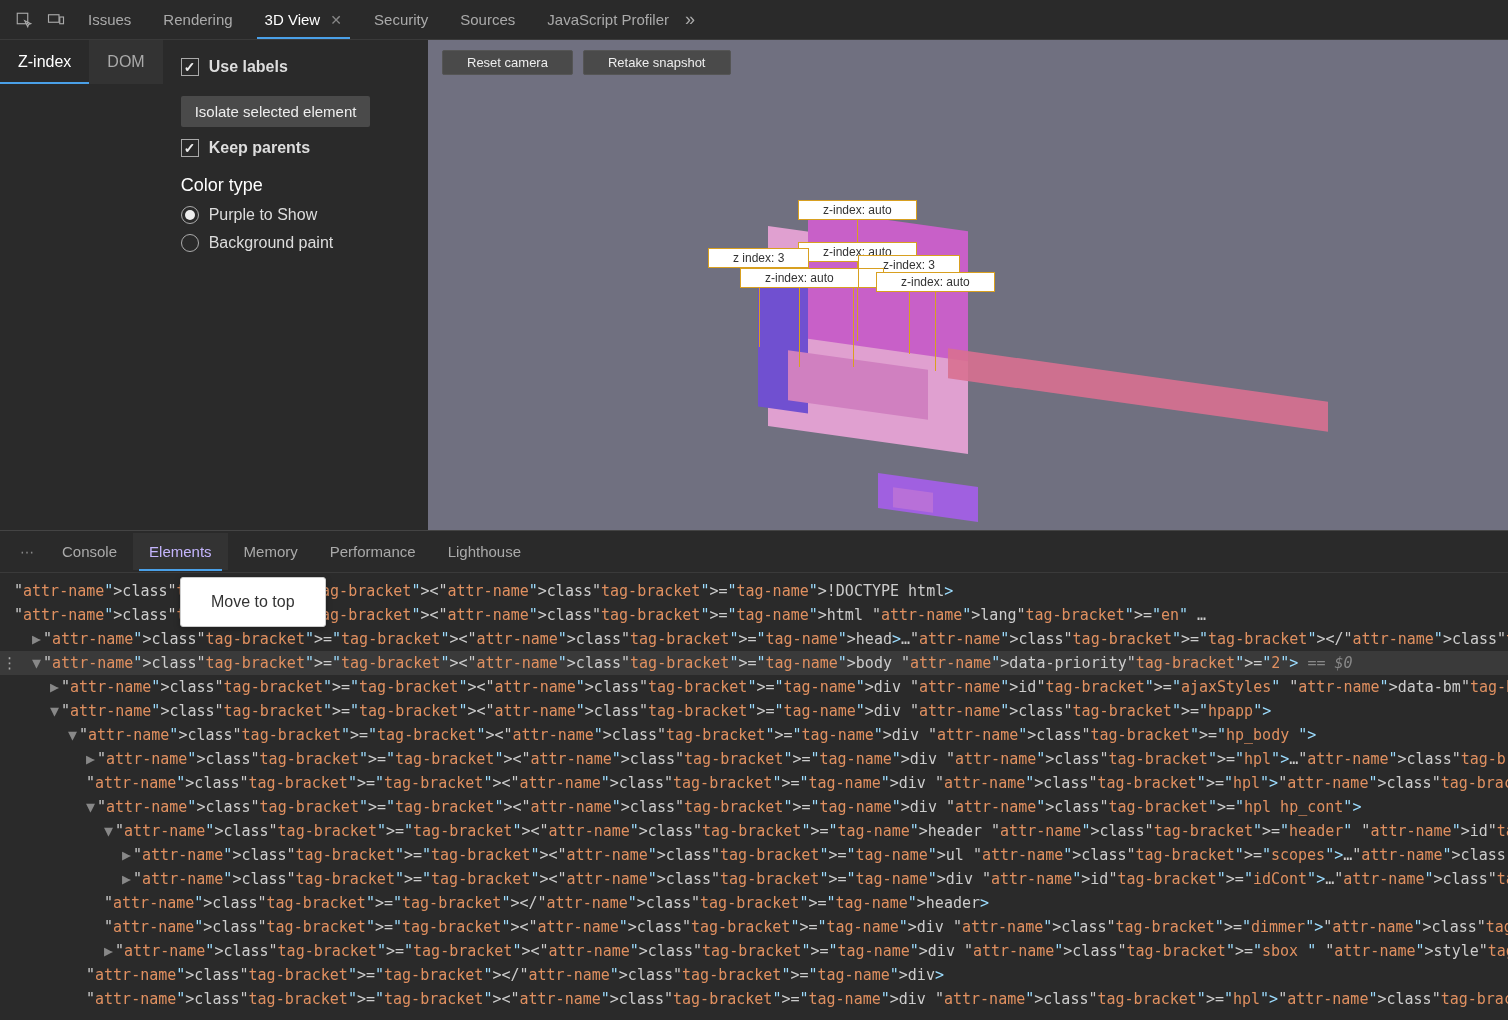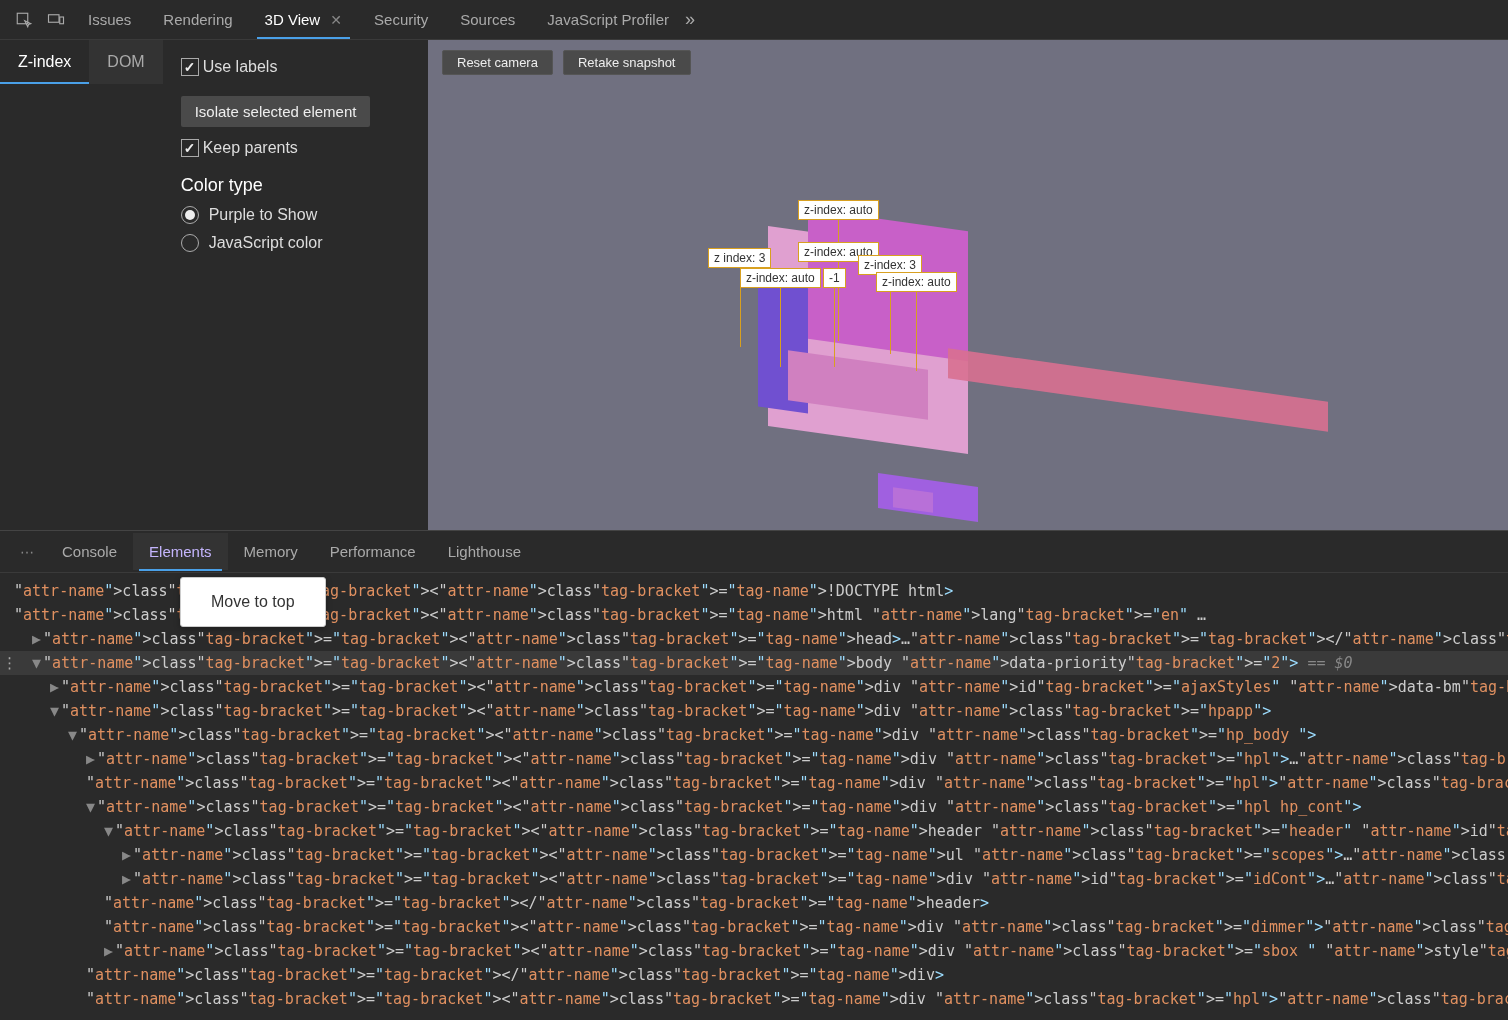--- a/index.html
+++ b/index.html
@@ -132,22 +132,23 @@
   color: #eee;
   border: none;
   padding: 7px 14px;
   font-size: 15px;
   border-radius: 2px;
   cursor: pointer;
 }
 .check-row {
   display: flex;
   align-items: center;
-  gap: 4px;
+  gap: 10px;
   margin-bottom: 14px;
+  font-weight: bold;
 }
 .checkbox {
   width: 18px; height: 18px;
   border: 1.5px solid #aaa;
   display: flex;
   align-items: center;
   justify-content: center;
   cursor: pointer;
 }
 .checkbox.checked::after {
@@ -193,37 +194,37 @@
   position: absolute;
   top: 10px;
   left: 14px;
   display: flex;
   gap: 10px;
 }
 .viz-btn {
   background: #4a4a4a;
   color: #eee;
   border: 1px solid #555;
-  padding: 4px 14px;
+  padding: 4px 24px;
   font-size: 13px;
   border-radius: 2px;
   cursor: pointer;
 }
 .viz-3d {
   position: absolute;
   top: 140px;
   left: 180px;
   width: 450px;
   height: 340px;
 }
 .zlabel {
   position: absolute;
   background: #fff;
   border: 1px solid #d8a020;
-  padding: 2px 5px;
+  padding: 2px 24px;
   font-size: 12px;
   color: #333;
   white-space: nowrap;
   text-align: right;
 }
 .zlabel::after {
   content: '';
   position: absolute;
   width: 1px;
   height: 80px;
@@ -378,21 +379,21 @@
           <div class="checkbox checked"></div>
           <span>Keep parents</span>
         </div>
         <div class="section-header">Color type</div>
         <div class="radio-row">
           <div class="radio selected"></div>
           <span>Purple to Show</span>
         </div>
         <div class="radio-row">
           <div class="radio"></div>
-          <span>JavaScript color</span>
+          <span>Background paint</span>
         </div>
       </div>
     </div>
 
     <div class="viz-panel">
       <div class="viz-toolbar">
         <button class="viz-btn">Reset camera</button>
         <button class="viz-btn">Retake snapshot</button>
       </div>
 

